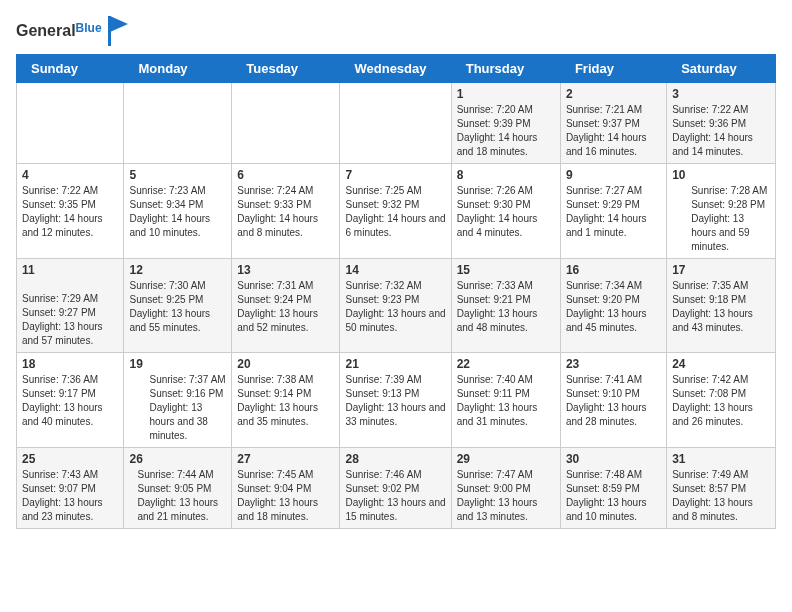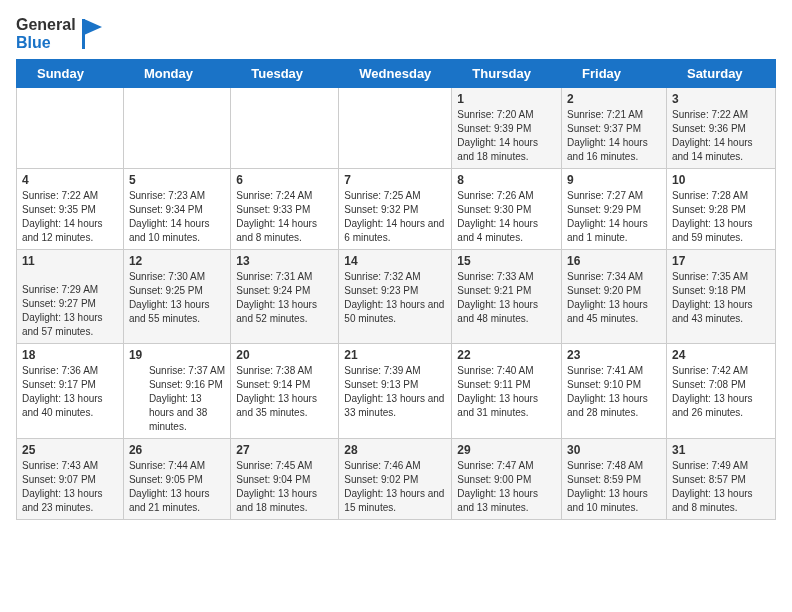--- a/index.html
+++ b/index.html
@@ -37,21 +37,21 @@
     .calendar {
       width: 100%;
       border-collapse: collapse;
       margin-top: 8px;
     }
     .calendar thead th {
       background: #1a73c7;
       color: #fff;
       font-size: 13px;
       font-weight: bold;
-      padding: 6px 20px;
+      padding: 6px 14px;
       text-align: left;
       border: 1px solid #1a73c7;
       margin-top: 16px;
     }
     .calendar tbody td {
       vertical-align: top;
       border: 1px solid #ccc;
       padding: 4px 5px;
       font-size: 10.5px;
       color: #333;
@@ -76,23 +76,23 @@
     }
     .empty-cell {
       background: #fff !important;
     }
   </style>
 </head>
 <body>
 
 <div class="header-area">
   <div class="logo">
-  <div style="display:flex;flex-direction:column;line-height:1.1">
+  <div style="display:flex;flex-direction:row;line-height:1.1">
     <span style="font-size:16px;font-weight:bold;color:#333;">General</span>
-    <span style="font-size:16px;font-weight:bold;color:#1a73c7;">Blue</span>
+    <span style="font-size:12px;font-weight:bold;color:#1a73c7;">Blue</span>
   </div>
   <svg width="22" height="30" viewBox="0 0 22 30">
     <polygon points="4,0 22,8 4,16" fill="#1a73c7"></polygon>
     <rect x="2" y="0" width="3" height="30" fill="#1a73c7"></rect>
   </svg>
 </div>
   <div class="title-block">
     <div class="main-title"></div>
     <div class="subtitle"></div>
   </div>
@@ -167,21 +167,21 @@
 Daylight: 14 hours and 4 minutes.</div>
         </td>
         <td>
           <span class="day-num">9</span>
           <div class="day-info" style="white-space: pre-line;">Sunrise: 7:27 AM
 Sunset: 9:29 PM
 Daylight: 14 hours and 1 minute.</div>
         </td>
         <td>
           <span class="day-num">10</span>
-          <div class="day-info" style="white-space: pre-line;">Sunrise: 7:28 AM
+          <div class="day-info" style="white-space: pre-line; margin-left: 19px;">Sunrise: 7:28 AM
 Sunset: 9:28 PM
 Daylight: 13 hours and 59 minutes.</div>
         </td>
       </tr>
       <tr>
         <td>
           <span class="day-num">11</span>
           <div class="day-info" style="white-space: pre-line; margin-top: 15px;">Sunrise: 7:29 AM
 Sunset: 9:27 PM
 Daylight: 13 hours and 57 minutes.</div>
@@ -269,21 +269,21 @@
       </tr>
       <tr>
         <td>
           <span class="day-num">25</span>
           <div class="day-info" style="white-space: pre-line;">Sunrise: 7:43 AM
 Sunset: 9:07 PM
 Daylight: 13 hours and 23 minutes.</div>
         </td>
         <td>
           <span class="day-num">26</span>
-          <div class="day-info" style="white-space: pre-line;">Sunrise: 7:44 AM
+          <div class="day-info" style="white-space: pre-line; margin-left: 8px;">Sunrise: 7:44 AM
 Sunset: 9:05 PM
 Daylight: 13 hours and 21 minutes.</div>
         </td>
         <td>
           <span class="day-num">27</span>
           <div class="day-info" style="white-space: pre-line;">Sunrise: 7:45 AM
 Sunset: 9:04 PM
 Daylight: 13 hours and 18 minutes.</div>
         </td>
         <td>

